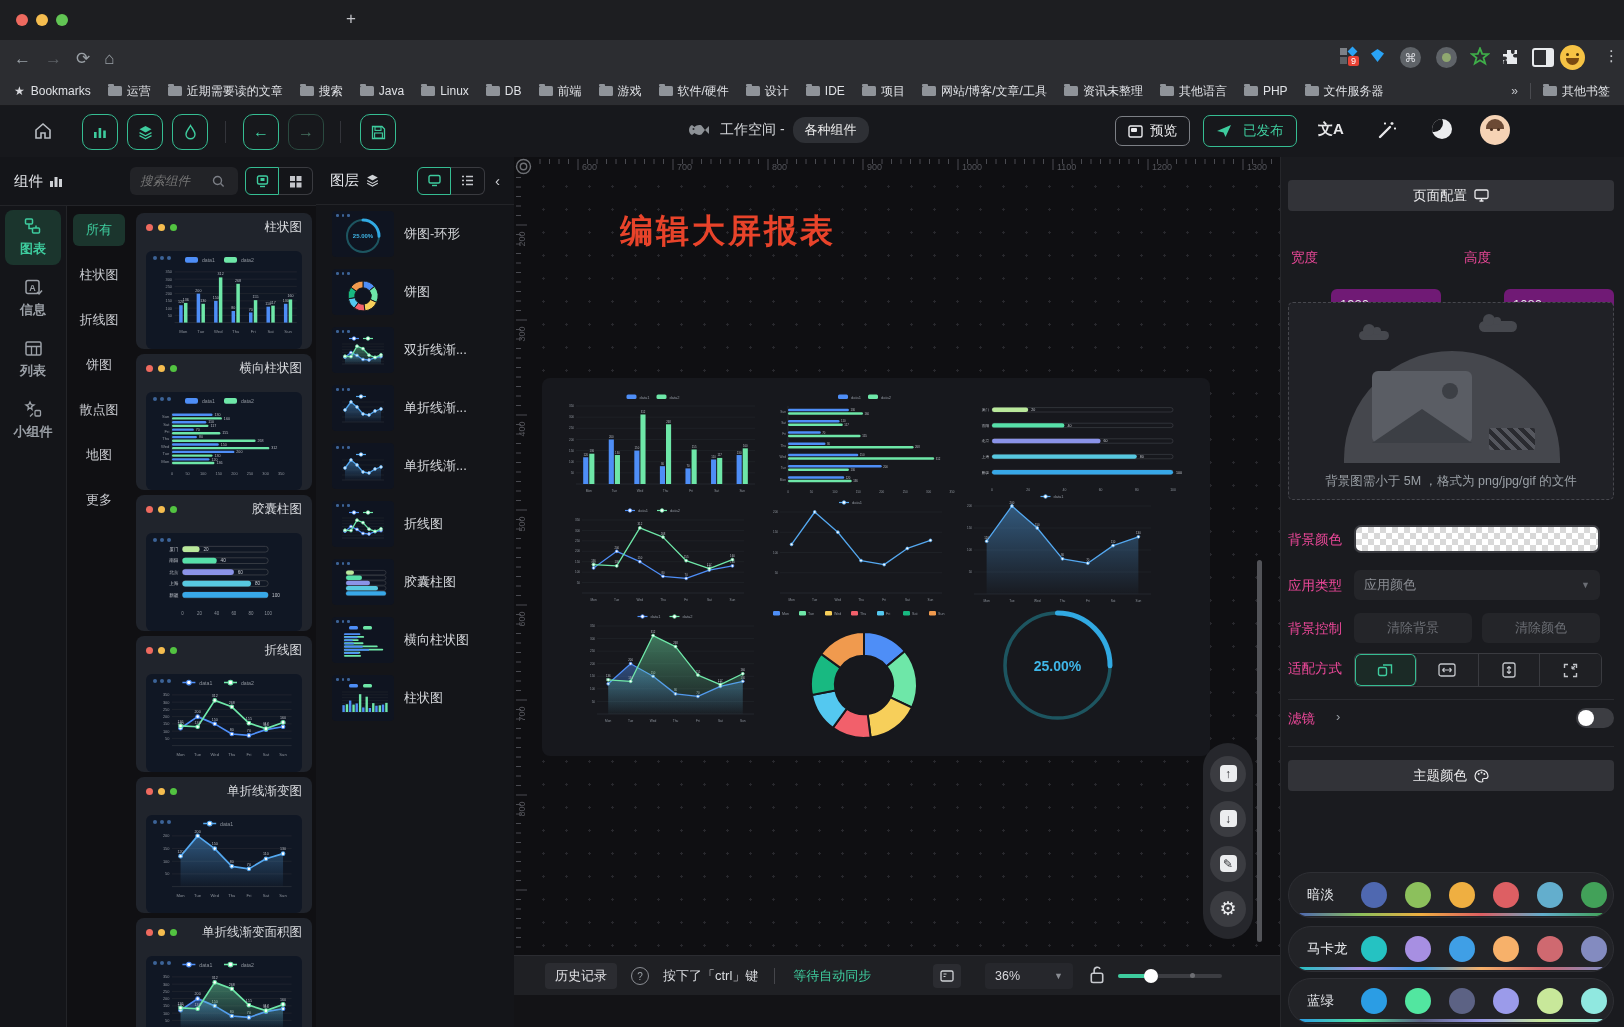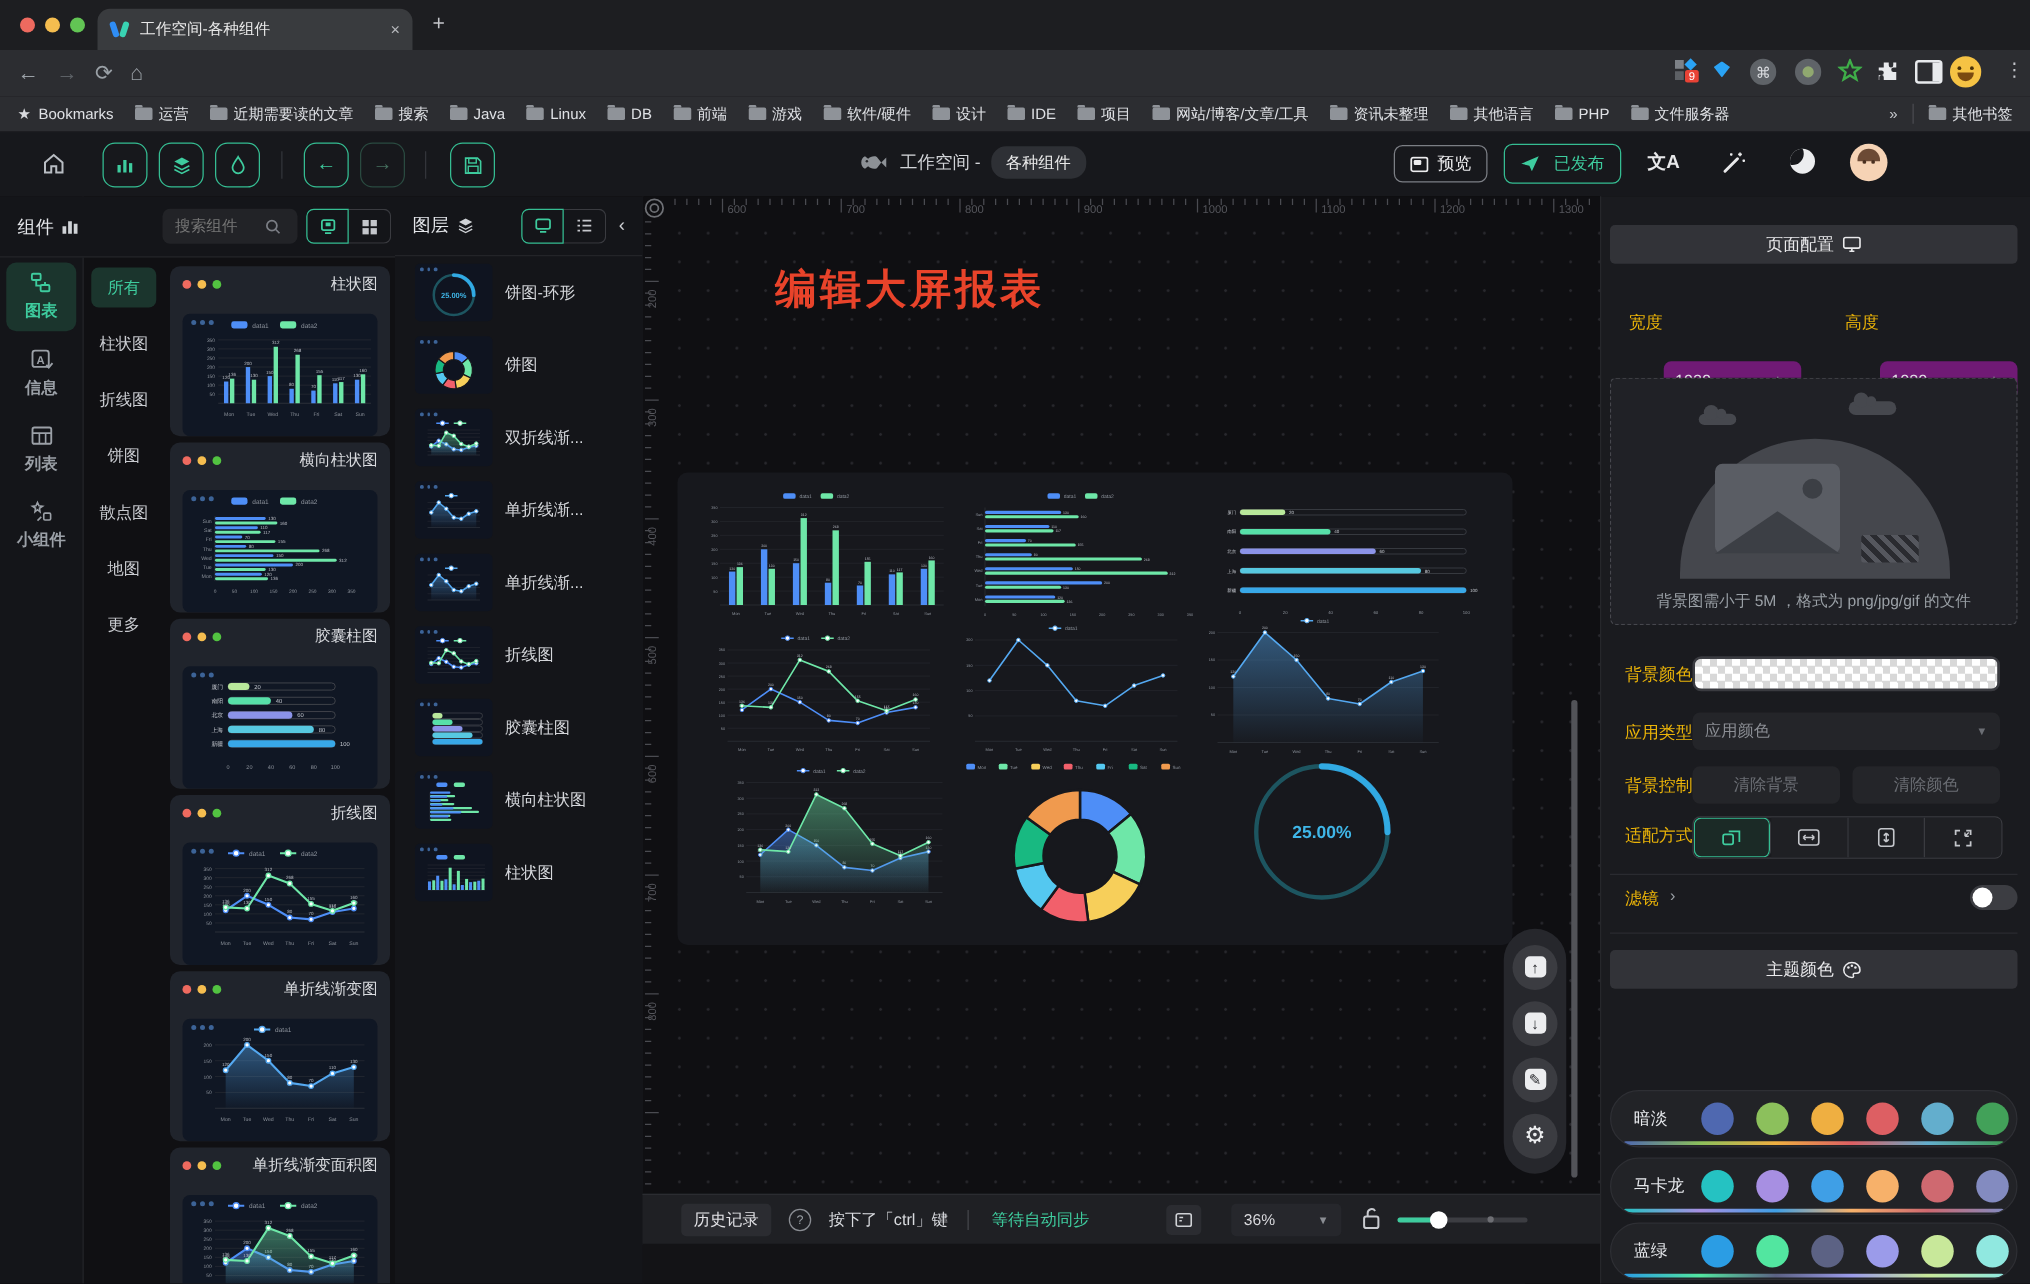--- a/index.html
+++ b/index.html
@@ -64,21 +64,21 @@
   .fbtn .wbox{width:17px;height:17px;background:#ecedef;border-radius:4px;display:flex;align-items:center;justify-content:center;color:#2b2c30;font-size:12px;font-weight:bold;}
   #hscroll{left:286px;top:818px;width:190px;height:8px;border-radius:4px;background:#4c4d52;}
   #cfooter{left:514px;top:955px;width:766px;height:40px;background:#1f2024;border-top:1px solid #2b2c31;}
   #cfooter .hist{background:#2b2c31;border-radius:4px;padding:4px 10px;font-size:13px;color:#e2e2e6;}
   .qmark{width:16px;height:16px;border:1px solid #8a8d93;border-radius:50%;color:#9aa0a6;font-size:10px;display:flex;align-items:center;justify-content:center;}
   #zoompill{background:#26272c;border-radius:4px;width:88px;height:26px;display:flex;align-items:center;padding:0 10px;box-sizing:border-box;font-size:12.5px;color:#d8d8dc;}
   
   #rightpanel{left:1280px;top:157px;width:344px;height:870px;background:#1a1b1f;border-left:1px solid #26272b;}
   .rsec{position:absolute;left:7px;width:326px;box-sizing:border-box;}
   .rheadbtn{height:31px;background:#323338;border-radius:4px;display:flex;align-items:center;justify-content:center;font-size:13.5px;color:#eaeaec;gap:7px;}
-  .rlabel{font-size:13.5px;color:#eab308;margin-left:12px;}
+  .rlabel{font-size:13.5px;color:#ec4899;}
   .stepper{height:31px;background:#701a75;border-radius:6px;display:flex;align-items:center;padding:0 9px;box-sizing:border-box;font-size:13px;color:#e4e4e8;margin-top:46px;}
   .stepper .pm{margin-left:auto;color:#9aa0a6;letter-spacing:6px;font-size:13px;white-space:nowrap;}
   #uploadbox{top:145px;height:198px;border:1px dashed #46474d;border-radius:5px;background:#202126;overflow:hidden;}
   .cloud{position:absolute;background:#46484e;border-radius:8px;}
   .cloud:before,.cloud:after{content:"";position:absolute;background:#46484e;border-radius:50%;}
   .cloud:before{width:12px;height:12px;left:4px;top:-7px;}
   .cloud:after{width:8px;height:8px;left:14px;top:-4px;}
   #mound{position:absolute;left:55px;top:48px;width:216px;height:112px;background:#45474d;border-radius:108px 108px 0 0;}
   #imgic{position:absolute;left:83px;top:68px;width:100px;height:72px;background:#5a5d64;border-radius:6px;}
   #imgic .circ{position:absolute;right:14px;top:12px;width:16px;height:16px;border-radius:50%;background:#3c3f45;}
@@ -109,28 +109,20 @@
 <body>
 
 <div id="app">
 
   <div id="tabstrip" class="abs">
     <div class="flex" style="position:absolute;left:16px;top:14px;">
       <span class="tdot" style="background:#ee6a5f;"></span>
       <span class="tdot" style="background:#f5bd4f;"></span>
       <span class="tdot" style="background:#62c554;"></span>
     </div>
-    <div id="tab" class="abs">
-      <span class="vlogo">
-        <i style="left:1px;background:#2f8df5;transform:rotate(-18deg);"></i>
-        <i style="left:9px;background:#39d3b2;transform:rotate(18deg);"></i>
-      </span>
-      <span class="title">工作空间-各种组件</span>
-      <span style="color:#b6b8bc;font-size:13px;">×</span>
-    </div>
     <span class="abs" style="left:346px;top:9px;font-size:17px;color:#c3c5c9;">+</span>
   </div>
 
   <div id="urlrow" class="abs flex">
     <span class="navic">←</span>
     <span class="navic" style="color:#5c6065;">→</span>
     <span class="navic">⟳</span>
     <span class="navic">⌂</span>
 
     <div class="abs" style="left:1340px;top:8px;width:16px;height:16px;">
@@ -317,21 +309,21 @@
   </div>
 
   <div id="comphead" class="abs flex">
     <span style="margin-left:14px;font-size:14.5px;color:#e4e6ea;">组件</span>
     <svg width="14" height="14" viewBox="0 0 14 14" style="margin-left:6px;">
         <rect x="1" y="7" width="3" height="6" fill="#cfd2d6"></rect>
         <rect x="5.5" y="3" width="3" height="10" fill="#cfd2d6"></rect>
         <rect x="10" y="5" width="3" height="8" fill="#cfd2d6"></rect>
       </svg>
     <div class="abs flex" style="left:130px;top:10px;width:108px;height:28px;background:#222327;border-radius:6px;padding:0 8px;box-sizing:border-box;">
-      <input style="background: transparent; border: none; outline: none; width: 70px; font-size: 12.5px; color: rgb(200, 202, 207);" placeholder="搜索组件">
+      <input style="background: transparent; border: none; outline: none; width: 70px; font-size: 12.5px; color: rgb(200, 202, 207); font-style: italic;" placeholder="搜索组件">
       <svg width="13" height="13" viewBox="0 0 13 13">
           <circle cx="5.5" cy="5.5" r="4" fill="none" stroke="#7b7e85" stroke-width="1.4"></circle>
           <path d="M8.6 8.6l3 3" stroke="#7b7e85" stroke-width="1.4"></path>
         </svg>
     </div>
     <div class="abs flex" style="left:245px;top:10px;">
       <div class="tgl on" style="border-radius:6px 0 0 6px;">
         <svg width="15" height="13" viewBox="0 0 15 13">
             <rect x="2.5" y="1" width="10" height="8" rx="1.5" fill="none" stroke="#3ecc9e" stroke-width="1.4"></rect>
             <rect x="5.5" y="3" width="4" height="3" fill="#3ecc9e"></rect>

